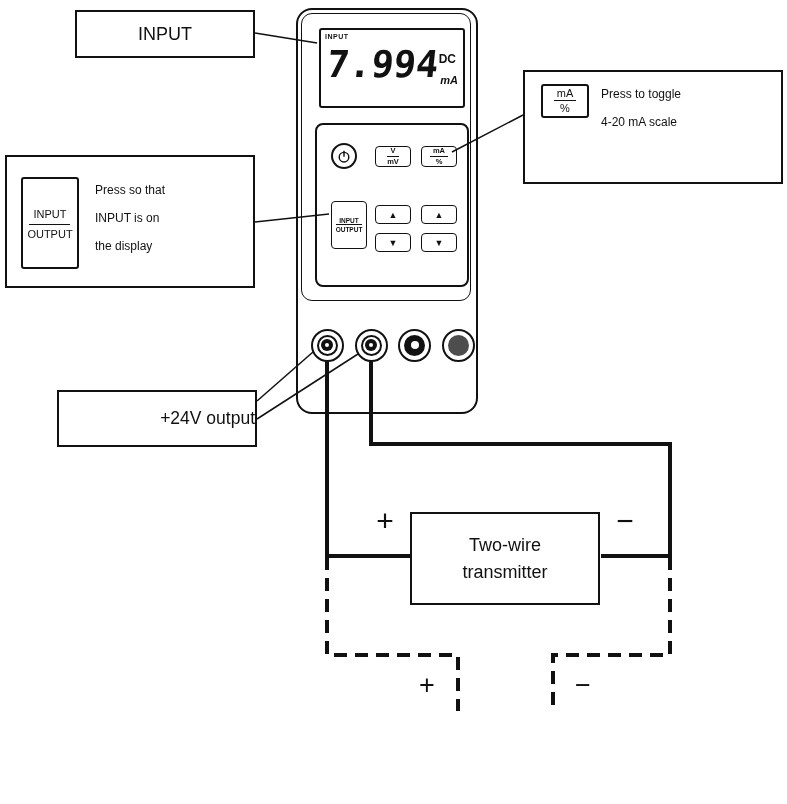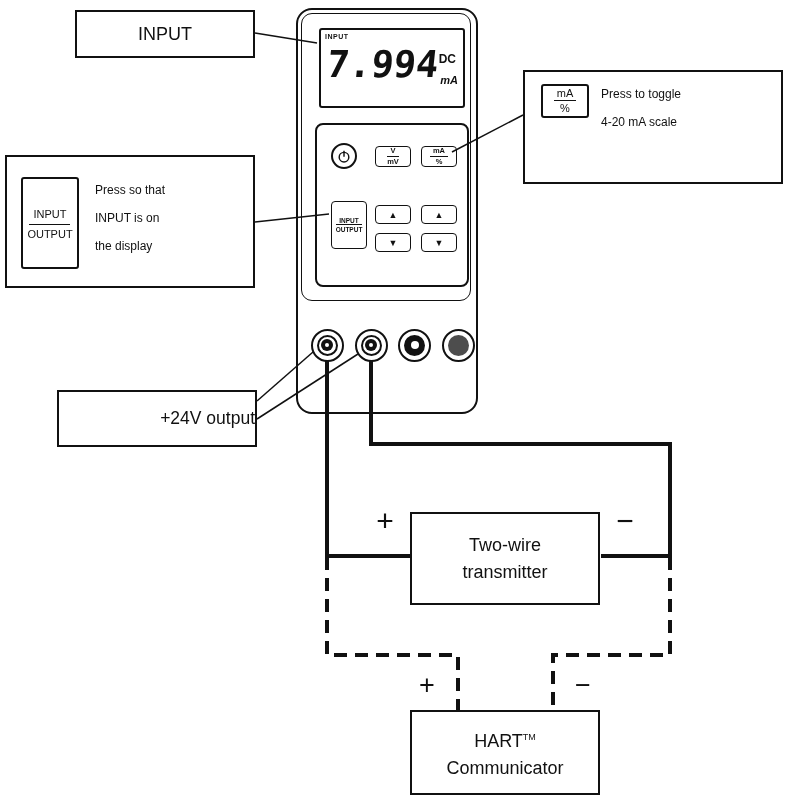--- a/index.html
+++ b/index.html
@@ -240,20 +240,14 @@
   <span class="polarity t-minus">−</span>
 
   <div class="node-box transmitter-box">
     <div>Two-wire</div>
     <div>transmitter</div>
   </div>
 
   <span class="polarity h-plus">+</span>
   <span class="polarity h-minus">−</span>
 
-  <div class="node-box hart-box">
-    <div>
-      <span>HART</span><sup>TM</sup>
-    </div>
-    <div>Communicator</div>
-  </div>
 
 </div>
 
 </body></html>

